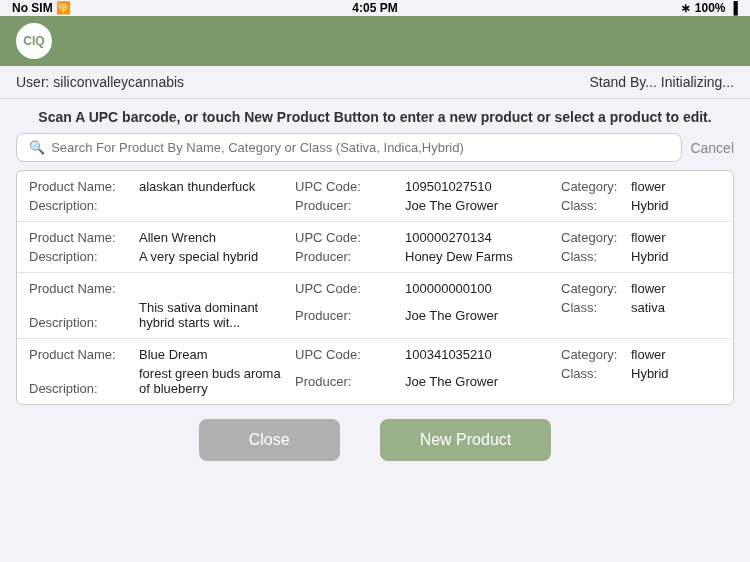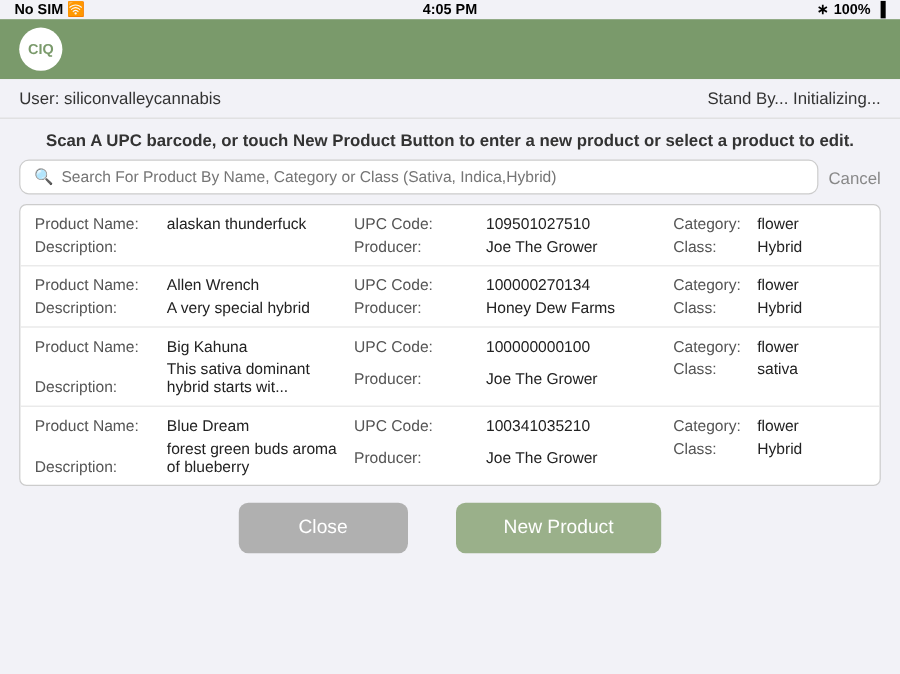--- a/index.html
+++ b/index.html
@@ -277,21 +277,20 @@
         <div class="col-right">
           <span class="field-label" style="width:70px">Class:</span>
           <span class="field-value">Hybrid</span>
         </div>
       </div>
     </div>
     <div class="product-row">
       <div class="row-line-group">
         <div class="col-left">
           <span class="field-label">Product Name:</span>
-          <span class="field-value">Big Kahuna</span>
         </div>
         <div class="col-mid">
           <span class="field-label">UPC Code:</span>
           <span class="field-value">100000000100</span>
         </div>
         <div class="col-right">
           <span class="field-label" style="width:70px">Category:</span>
           <span class="field-value">flower</span>
         </div>
       </div>

